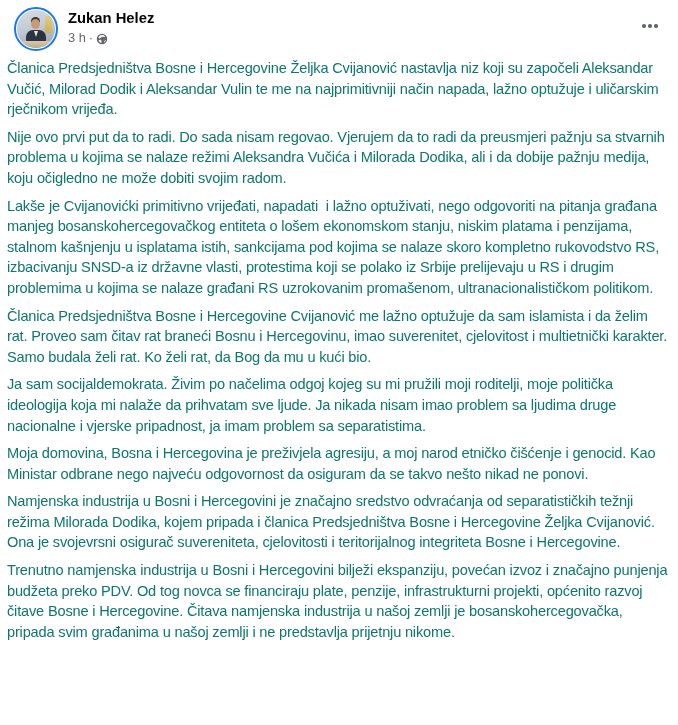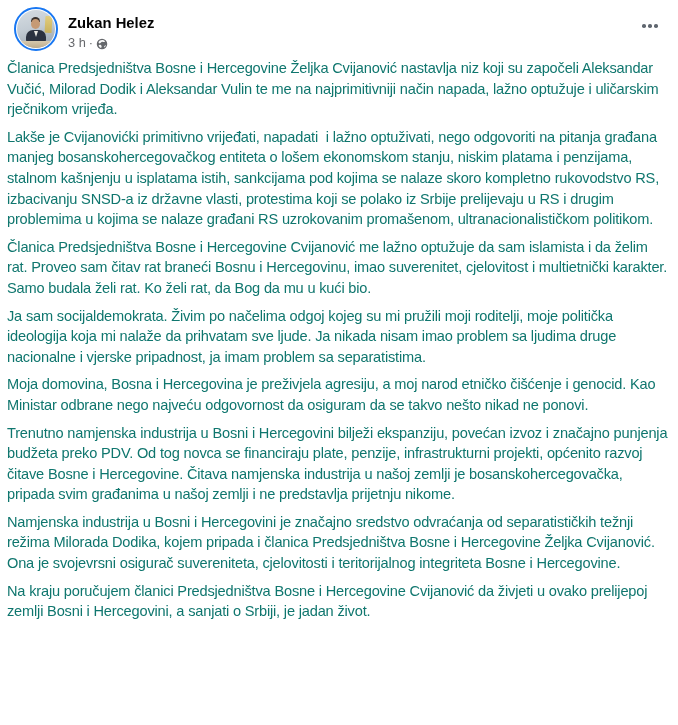--- a/index.html
+++ b/index.html
@@ -14,21 +14,21 @@
     width: 678px;
     min-height: 725px;
     background: #ffffff;
     position: relative;
   }
 
   
   .post-header {
     position: relative;
     display: flex;
-    align-items: flex-end;
+    align-items: flex-start;
     padding: 7px 16px 3px 14px;
   }
   .avatar-ring {
     width: 44px;
     height: 44px;
     border-radius: 50%;
     border: 2px solid #1877F2;
     padding: 1px;
     flex: 0 0 auto;
     cursor: pointer;
@@ -196,22 +196,22 @@
     <div class="more-btn" role="button" aria-label="More options">
       <span class="dot"></span>
       <span class="dot"></span>
       <span class="dot"></span>
     </div>
 
   </div>
 
   <div class="post-body">
     <p>Članica Predsjedništva Bosne i Hercegovine Željka Cvijanović nastavlja niz koji su započeli Aleksandar Vučić, Milorad Dodik i Aleksandar Vulin te me na najprimitivniji način napada, lažno optužuje i uličarskim rječnikom vrijeđa.</p>
+    <p>Nije ovo prvi put da to radi. Do sada nisam regovao. Vjerujem da to radi da preusmjeri pažnju sa stvarnih problema u kojima se nalaze režimi Aleksandra Vučića i Milorada Dodika, ali i da dobije pažnju medija, koju očigledno ne može dobiti svojim radom.</p>
     <p>Lakše je Cvijanovićki primitivno vrijeđati, napadati  i lažno optuživati, nego odgovoriti na pitanja građana manjeg bosanskohercegovačkog entiteta o lošem ekonomskom stanju, niskim platama i penzijama, stalnom kašnjenju u isplatama istih, sankcijama pod kojima se nalaze skoro kompletno rukovodstvo RS, izbacivanju SNSD-a iz državne vlasti, protestima koji se polako iz Srbije prelijevaju u RS i drugim problemima u kojima se nalaze građani RS uzrokovanim promašenom, ultranacionalističkom politikom.</p>
     <p>Članica Predsjedništva Bosne i Hercegovine Cvijanović me lažno optužuje da sam islamista i da želim rat. Proveo sam čitav rat braneći Bosnu i Hercegovinu, imao suverenitet, cjelovitost i multietnički karakter. Samo budala želi rat. Ko želi rat, da Bog da mu u kući bio.</p>
     <p>Ja sam socijaldemokrata. Živim po načelima odgoj kojeg su mi pružili moji roditelji, moje politička ideologija koja mi nalaže da prihvatam sve ljude. Ja nikada nisam imao problem sa ljudima druge nacionalne i vjerske pripadnost, ja imam problem sa separatistima.</p>
     <p>Moja domovina, Bosna i Hercegovina je preživjela agresiju, a moj narod etničko čišćenje i genocid. Kao Ministar odbrane nego najveću odgovornost da osiguram da se takvo nešto nikad ne ponovi.</p>
+    <p>Namjenska industrija u Bosni i Hercegovini je značajno sredstvo odvraćanja od separatističkih težnji režima Milorada Dodika, kojem pripada i članica Predsjedništva Bosne i Hercegovine Željka Cvijanović. Ona je svojevrsni osigurač suvereniteta, cjelovitosti i teritorijalnog integriteta Bosne i Hercegovine.</p>
     <p>Trenutno namjenska industrija u Bosni i Hercegovini bilježi ekspanziju, povećan izvoz i značajno punjenja budžeta preko PDV. Od tog novca se financiraju plate, penzije, infrastrukturni projekti, općenito razvoj čitave Bosne i Hercegovine. Čitava namjenska industrija u našoj zemlji je bosanskohercegovačka, pripada svim građanima u našoj zemlji i ne predstavlja prijetnju nikome.</p>
-    <p>Namjenska industrija u Bosni i Hercegovini je značajno sredstvo odvraćanja od separatističkih težnji režima Milorada Dodika, kojem pripada i članica Predsjedništva Bosne i Hercegovine Željka Cvijanović. Ona je svojevrsni osigurač suvereniteta, cjelovitosti i teritorijalnog integriteta Bosne i Hercegovine.</p>
-    <p>Na kraju poručujem članici Predsjedništva Bosne i Hercegovine Cvijanović da živjeti u ovako prelijepoj zemlji Bosni i Hercegovini, a sanjati o Srbiji, je jadan život.</p>
   </div>
 
 </div>
 
 </body></html>

